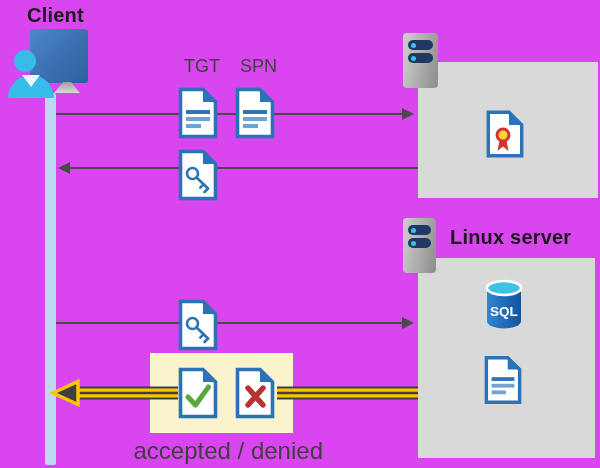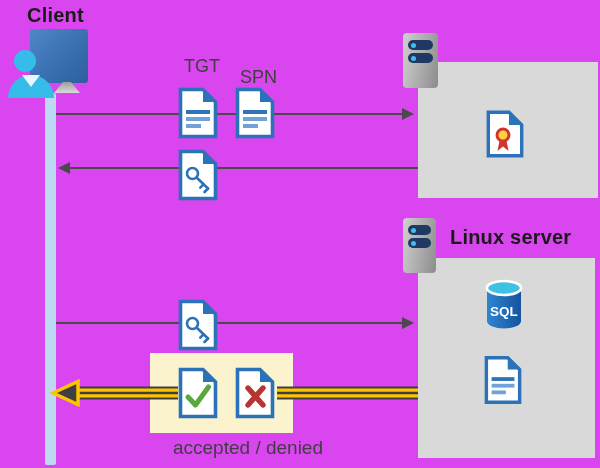--- a/index.html
+++ b/index.html
@@ -72,21 +72,21 @@
     <div class="slot s2"></div>
   </div>
 
   <div class="abs server" style="left:403px; top:218px; width:33px;">
     <div class="slot s1" style="width:23px;"></div>
     <div class="slot s2" style="width:23px;"></div>
   </div>
   <div class="abs heading" style="left:450px; top:226px;text-align:center;">Linux server</div>
 
   <div class="abs msg-label txt-center" style="left:176px; top:56px; width:44px;">TGT</div>
-  <div class="abs msg-label txt-center" style="left:233px; top:56px; width:44px;margin-top:11px;">SPN</div>
+  <div class="abs msg-label txt-center" style="left:233px; top:56px; width:44px;">SPN</div>
 
   <div class="abs hline" style="left:56px; top:113px; width:346px;"></div>
   <div class="abs head-right" style="left:402px; top:108px;"></div>
 
   <div class="abs hline" style="left:70px; top:167px; width:348px;"></div>
   <div class="abs head-left" style="left:58px; top:162px;"></div>
 
   <div class="abs hline" style="left:56px; top:322px; width:346px;"></div>
   <div class="abs head-right" style="left:402px; top:317px;"></div>
 
@@ -175,16 +175,16 @@
       <linearGradient id="sqlg" x1="0" y1="0" x2="1" y2="0">
         <stop offset="0" stop-color="#2e86d1"></stop>
         <stop offset="1" stop-color="#15539f"></stop>
       </linearGradient>
     </defs>
     <path d="M2 9 v33 a17 7.5 0 0 0 34 0 v-33 z" fill="url(#sqlg)"></path>
     <ellipse cx="19" cy="9" rx="17" ry="7" fill="#3ec1e2" stroke="#fff" stroke-width="2.6"></ellipse>
     <text x="19" y="37" text-anchor="middle" font-size="13.5" font-weight="bold" fill="#fff" font-family="Liberation Sans, sans-serif">SQL</text>
   </svg>
 
-  <div class="abs msg-label txt-center" style="left:120px; top:437px; width:203px; font-size:19px;">accepted / denied</div>
+  <div class="abs msg-label txt-center" style="left:120px; top:437px; width:203px; font-size:24px;">accepted / denied</div>
   <div class="abs msg-label txt-center" style="left:418px; top:417px; width:177px; font-size:19px; color:#3b3b3b;">mssql.keytab</div>
 
 </div>
 
 </body></html>

